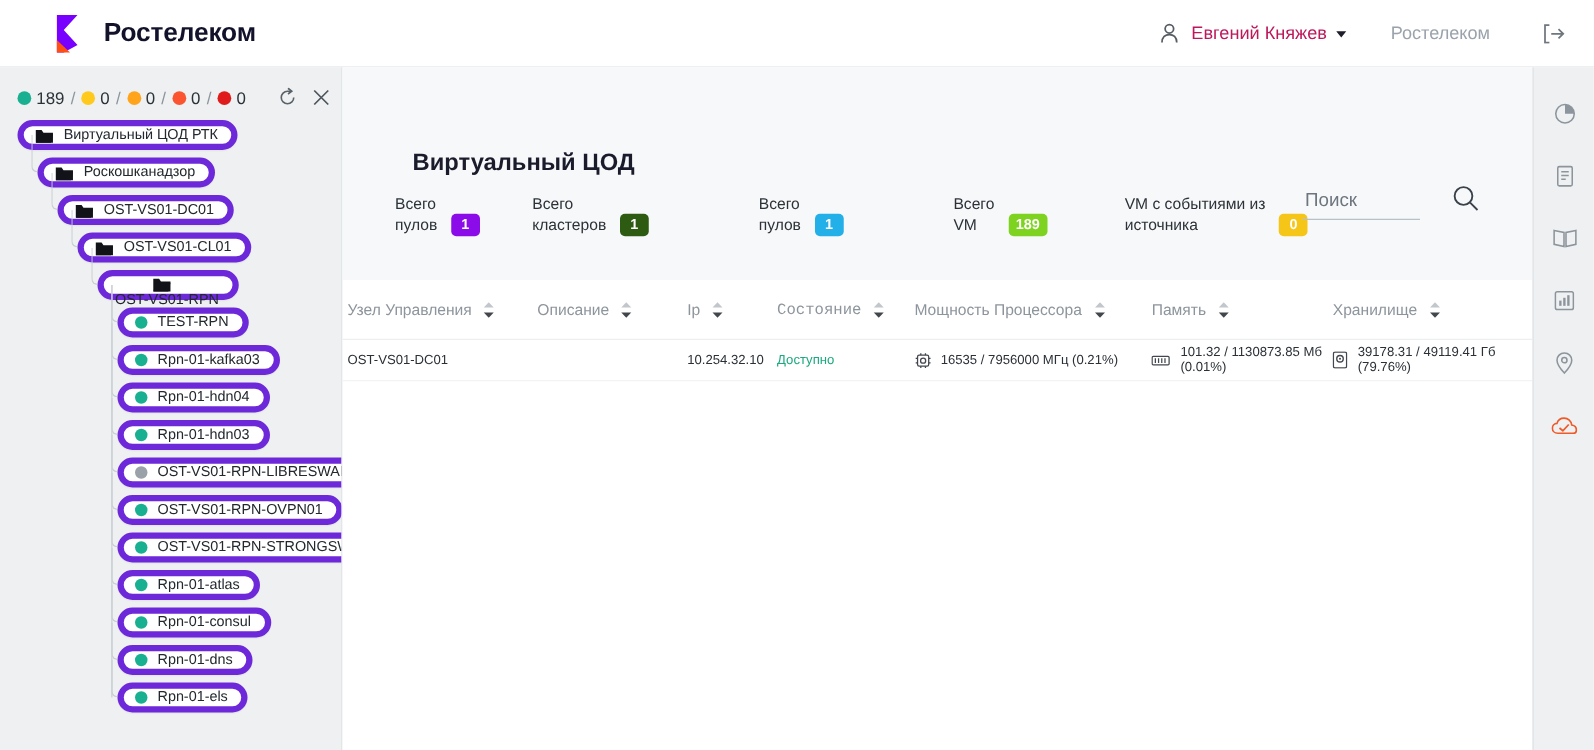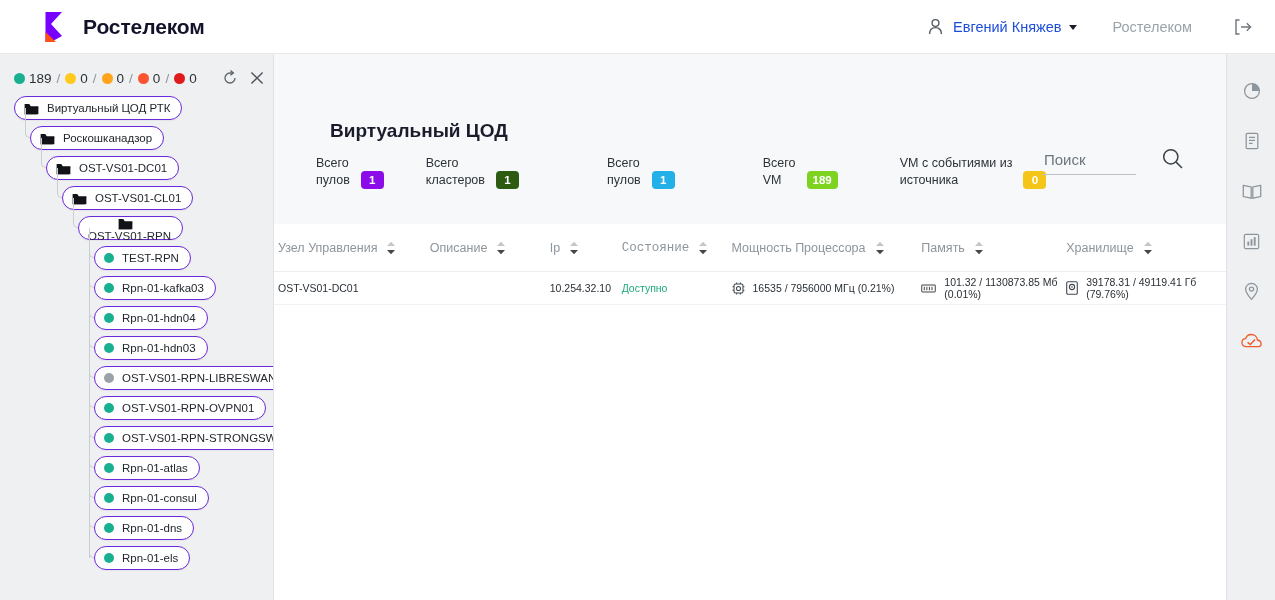--- a/index.html
+++ b/index.html
@@ -23,21 +23,21 @@
   #brand-name {
     font-size: 21px; font-weight: bold; color: #12132a;
     letter-spacing: -0.1px; margin-left: 11px;
   }
   #header-right {
     margin-left: auto; display: flex; align-items: center;
     margin-right: 22px; height: 100%;
   }
   .hdr-user { display: flex; align-items: center; cursor: pointer; }
   .hdr-user-icon { width: 15px; height: 17px; margin-right: 10px; }
-  .hdr-user-name { font-size: 14.5px; color: #1d4ed8; }
+  .hdr-user-name { font-size: 14.5px; color: #be185d; }
   .caret-down {
     width: 0; height: 0; margin-left: 7px; margin-top: 2px;
     border-left: 4.5px solid transparent;
     border-right: 4.5px solid transparent;
     border-top: 5px solid #1d1d2c;
   }
   .hdr-org {
     font-size: 14.5px; color: #9aa3ab; margin-left: 36px;
   }
   .hdr-logout { margin-left: 42px; width: 19px; height: 16px; cursor: pointer; }
@@ -64,21 +64,21 @@
   .st-sep { margin: 0 5px; color: #8c959c; }
   .st-actions { display: flex; align-items: center; margin-left: 14px; }
   .st-btn { width: 16px; height: 16px; cursor: pointer; margin-left: 11px; }
 
   #tree { position: relative; margin-top: 10px; }
   .tnode { position: relative; height: 30px; }
   .tchip {
     position: absolute; top: 0;
     display: inline-flex; align-items: center;
     height: 24px; background: #ffffff;
-    border: 1px solid #6d28d9;
+    border: 5px solid #6d28d9;
     border-radius: 13px;
     padding: 0 11px 0 9px;
     font-size: 11.5px; color: #23282e;
     white-space: nowrap;
     cursor: pointer;
     box-shadow: 0 1px 1px rgba(30,40,50,.05);
   }
   .tchip .folder { width: 15px; height: 13px; margin-right: 8px; flex: 0 0 auto; }
   .tchip .vdot {
     width: 10px; height: 10px; border-radius: 50%;

